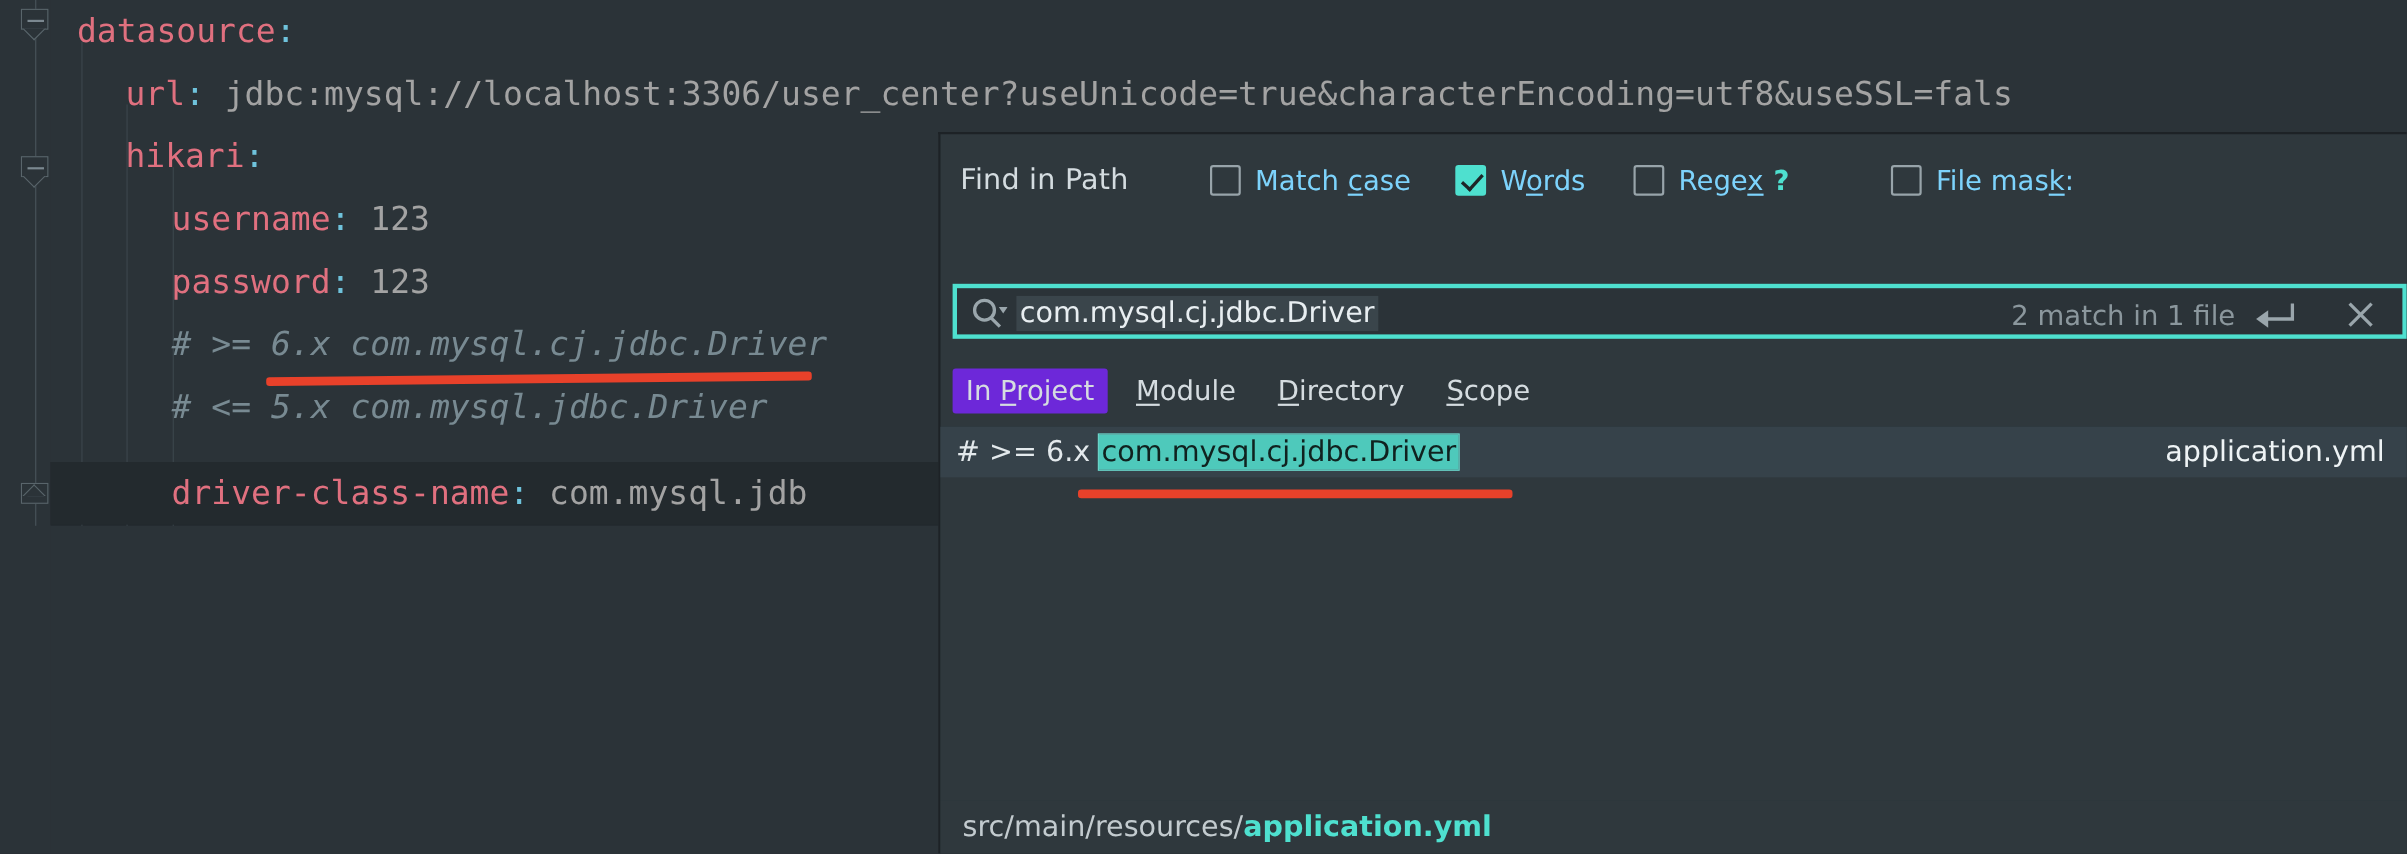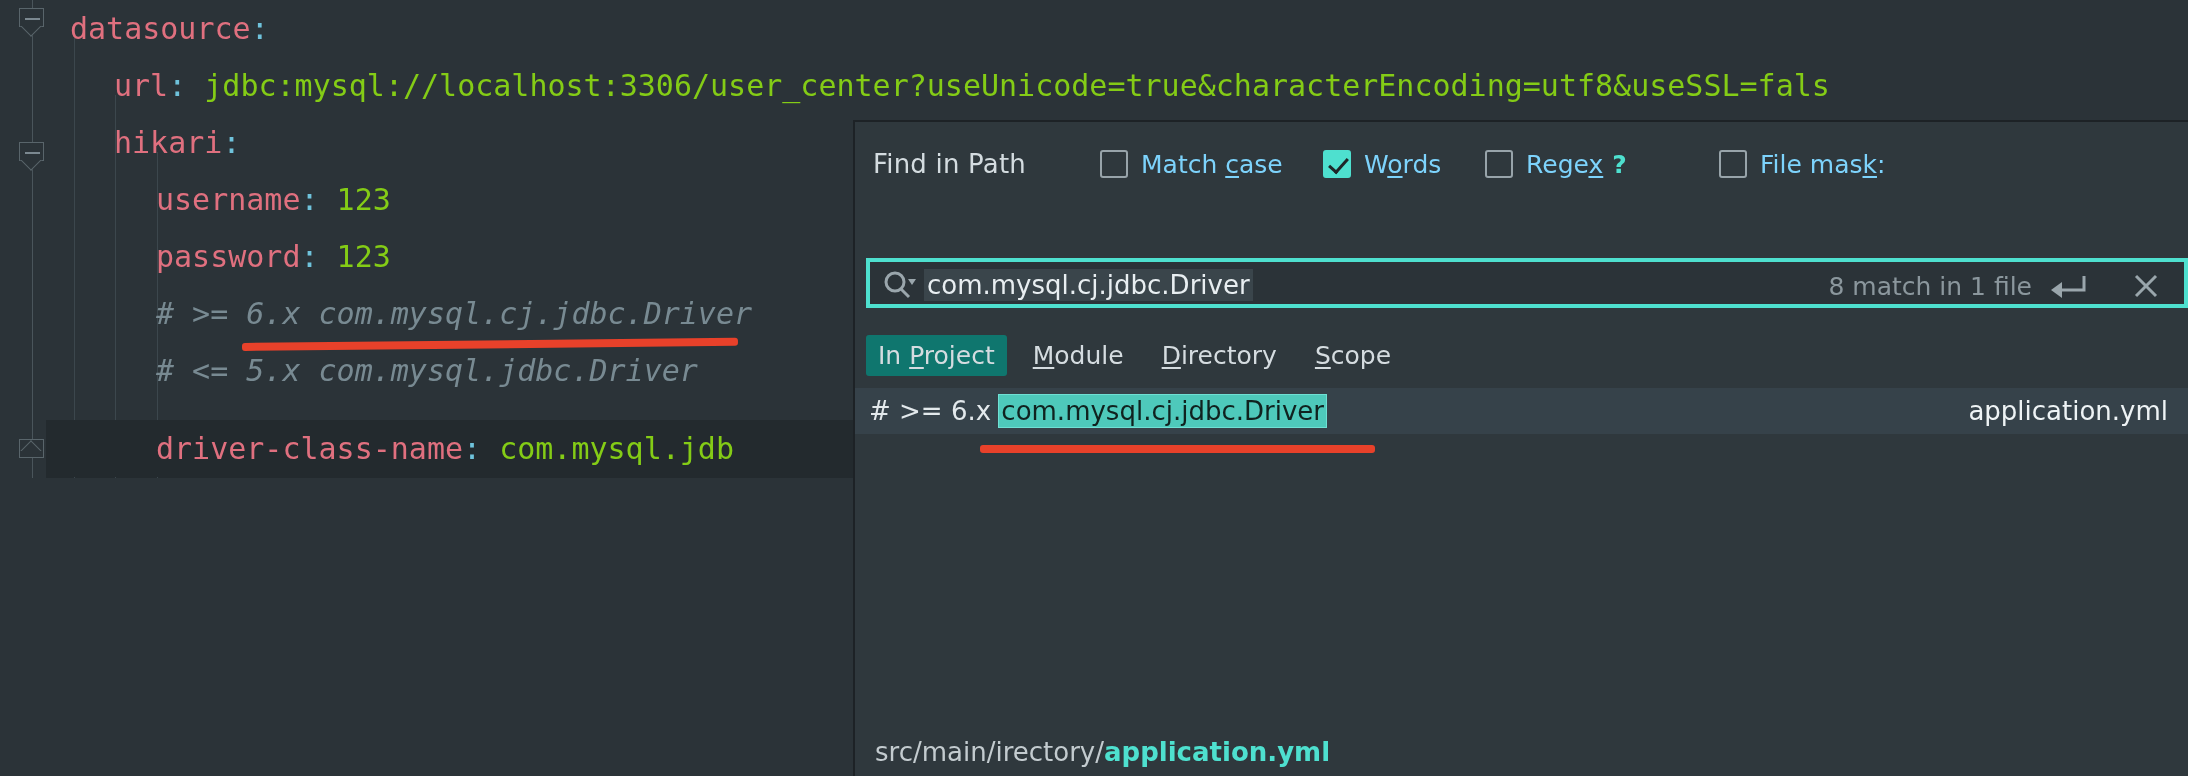--- a/index.html
+++ b/index.html
@@ -90,21 +90,21 @@
     height: 57px;
     white-space: pre;
     padding-left: 24px;
   }
   .cline.current {
     background: #232a2e;
     width: 2142px;
   }
   .k  { color: #e0707f; text-align: center; }
   .p  { color: #6fc3dc; }
-  .v  { color: #84cc16; }
+  .v  { color: #a3a3a3; }
   .cm { color: #788a92; font-style: italic; }
 
   .current-line-band {
     position: absolute;
     left: 0; top: 420px;
     width: 2188px; height: 58px;
     background: #232a2e;
   }
 
   
@@ -232,21 +232,21 @@
     align-items: center;
   }
   .tab {
     font-size: 25px;
     color: #d5dce0;
     padding: 6px 12px;
     margin-right: 14px;
     border-radius: 3px;
     white-space: nowrap;
   }
-  .tab.active { background: #0f766e; }
+  .tab.active { background: #6d28d9; }
   .tab u { text-decoration: underline; text-underline-offset: 3px; }
 
   
   .results {
     position: absolute;
     left: 855px; top: 388px;
     width: 1333px; height: 340px;
     background: #2f383d;
   }
   .result-row {
@@ -382,21 +382,21 @@
 
 <div class="search-wrap">
   <div class="search-icon-box">
     <svg width="34" height="30" viewBox="0 0 34 30">
       <circle cx="13" cy="12" r="9" fill="none" stroke="#9aa6ac" stroke-width="3"></circle>
       <line x1="19" y1="19" x2="27" y2="27" stroke="#9aa6ac" stroke-width="3"></line>
       <polygon points="26,9 34,9 30,15" fill="#9aa6ac"></polygon>
     </svg>
   </div>
   <div class="search-value">com.mysql.cj.jdbc.Driver</div>
-  <div class="match-count">8 match in 1 file</div>
+  <div class="match-count">2 match in 1 file</div>
   <div class="enter-icon">
     <svg width="40" height="32" viewBox="0 0 40 32">
       <path d="M36 6 L36 20 L10 20" fill="none" stroke="#9aa6ac" stroke-width="3"></path>
       <polygon points="14,12 14,28 3,20" fill="#9aa6ac"></polygon>
     </svg>
   </div>
   <div class="close-icon">
     <svg width="32" height="32" viewBox="0 0 32 32">
       <line x1="6" y1="6" x2="26" y2="26" stroke="#9aa6ac" stroke-width="3"></line>
       <line x1="26" y1="6" x2="6" y2="26" stroke="#9aa6ac" stroke-width="3"></line>
@@ -415,15 +415,15 @@
   <div class="result-row">
     <span class="res-pre"># &gt;= 6.x </span>
     <span class="res-hl">com.mysql.cj.jdbc.Driver</span>
     <span class="res-file">application.yml</span>
   </div>
 </div>
 
 <div class="annot" style="left:980px; top:445px; width:395px; height:8px;"></div>
 
 <div class="pathbar">
-  <span class="path-dim">src/main/irectory/</span>
+  <span class="path-dim">src/main/resources/</span>
   <span class="path-file">application.yml</span>
 </div>
 
 </body></html>

